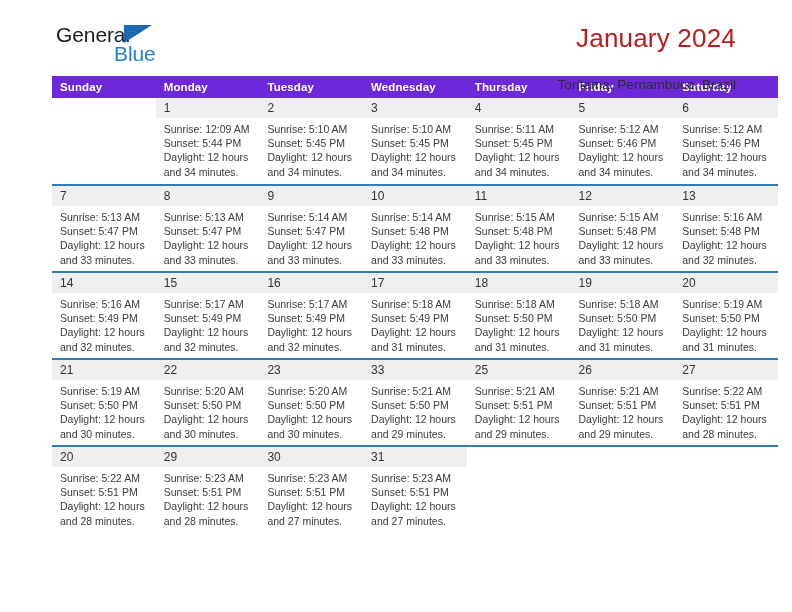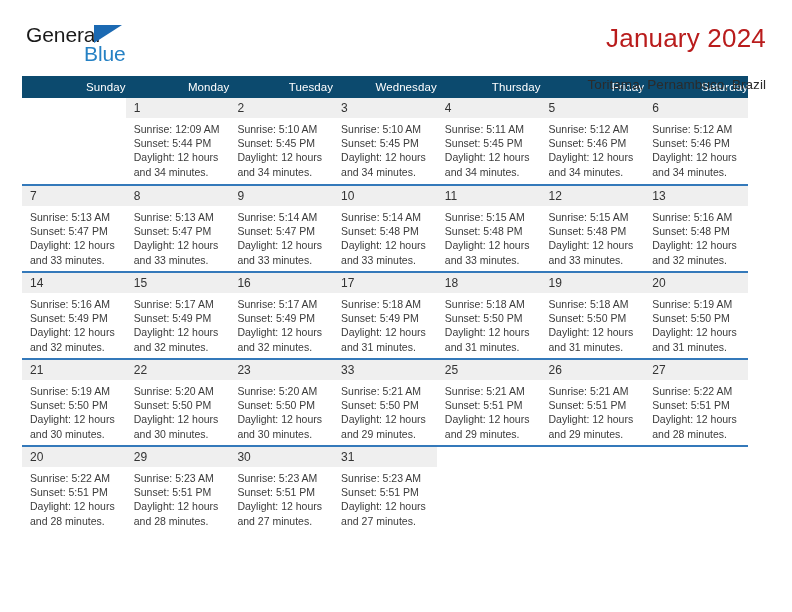--- a/index.html
+++ b/index.html
@@ -8,21 +8,21 @@
     height: 612px;
     background: #ffffff;
     font-family: "Liberation Sans", sans-serif;
     -webkit-font-smoothing: antialiased;
   }
   .page {
     position: relative;
     width: 792px;
     height: 612px;
     background: #ffffff;
-    padding: 0 22px;
+    padding: 0 52px;
   }
 
   
   .header {
     position: relative;
     height: 72px;
     padding-top: 22px;
   }
   .logo {
     position: absolute;
@@ -78,25 +78,25 @@
   }
 
   
   .calendar {
     width: 726px;
     border-collapse: collapse;
     table-layout: fixed;
     margin-top: 4px;
   }
   .calendar thead th {
-    background: #0c4a6e;
+    background: #6d28d9;
     color: #ffffff;
     font-size: 11.5px;
-    font-weight: normal;
-    text-align: right;
+    font-weight: bold;
+    text-align: left;
     padding: 5px 0 5px 8px;
     height: 21px;
     letter-spacing: 0.1px;
   }
   .calendar tbody td {
     width: 103.7px;
     height: 87px;
     vertical-align: top;
     border-bottom: 2px solid #3479ba;
     padding: 0;

